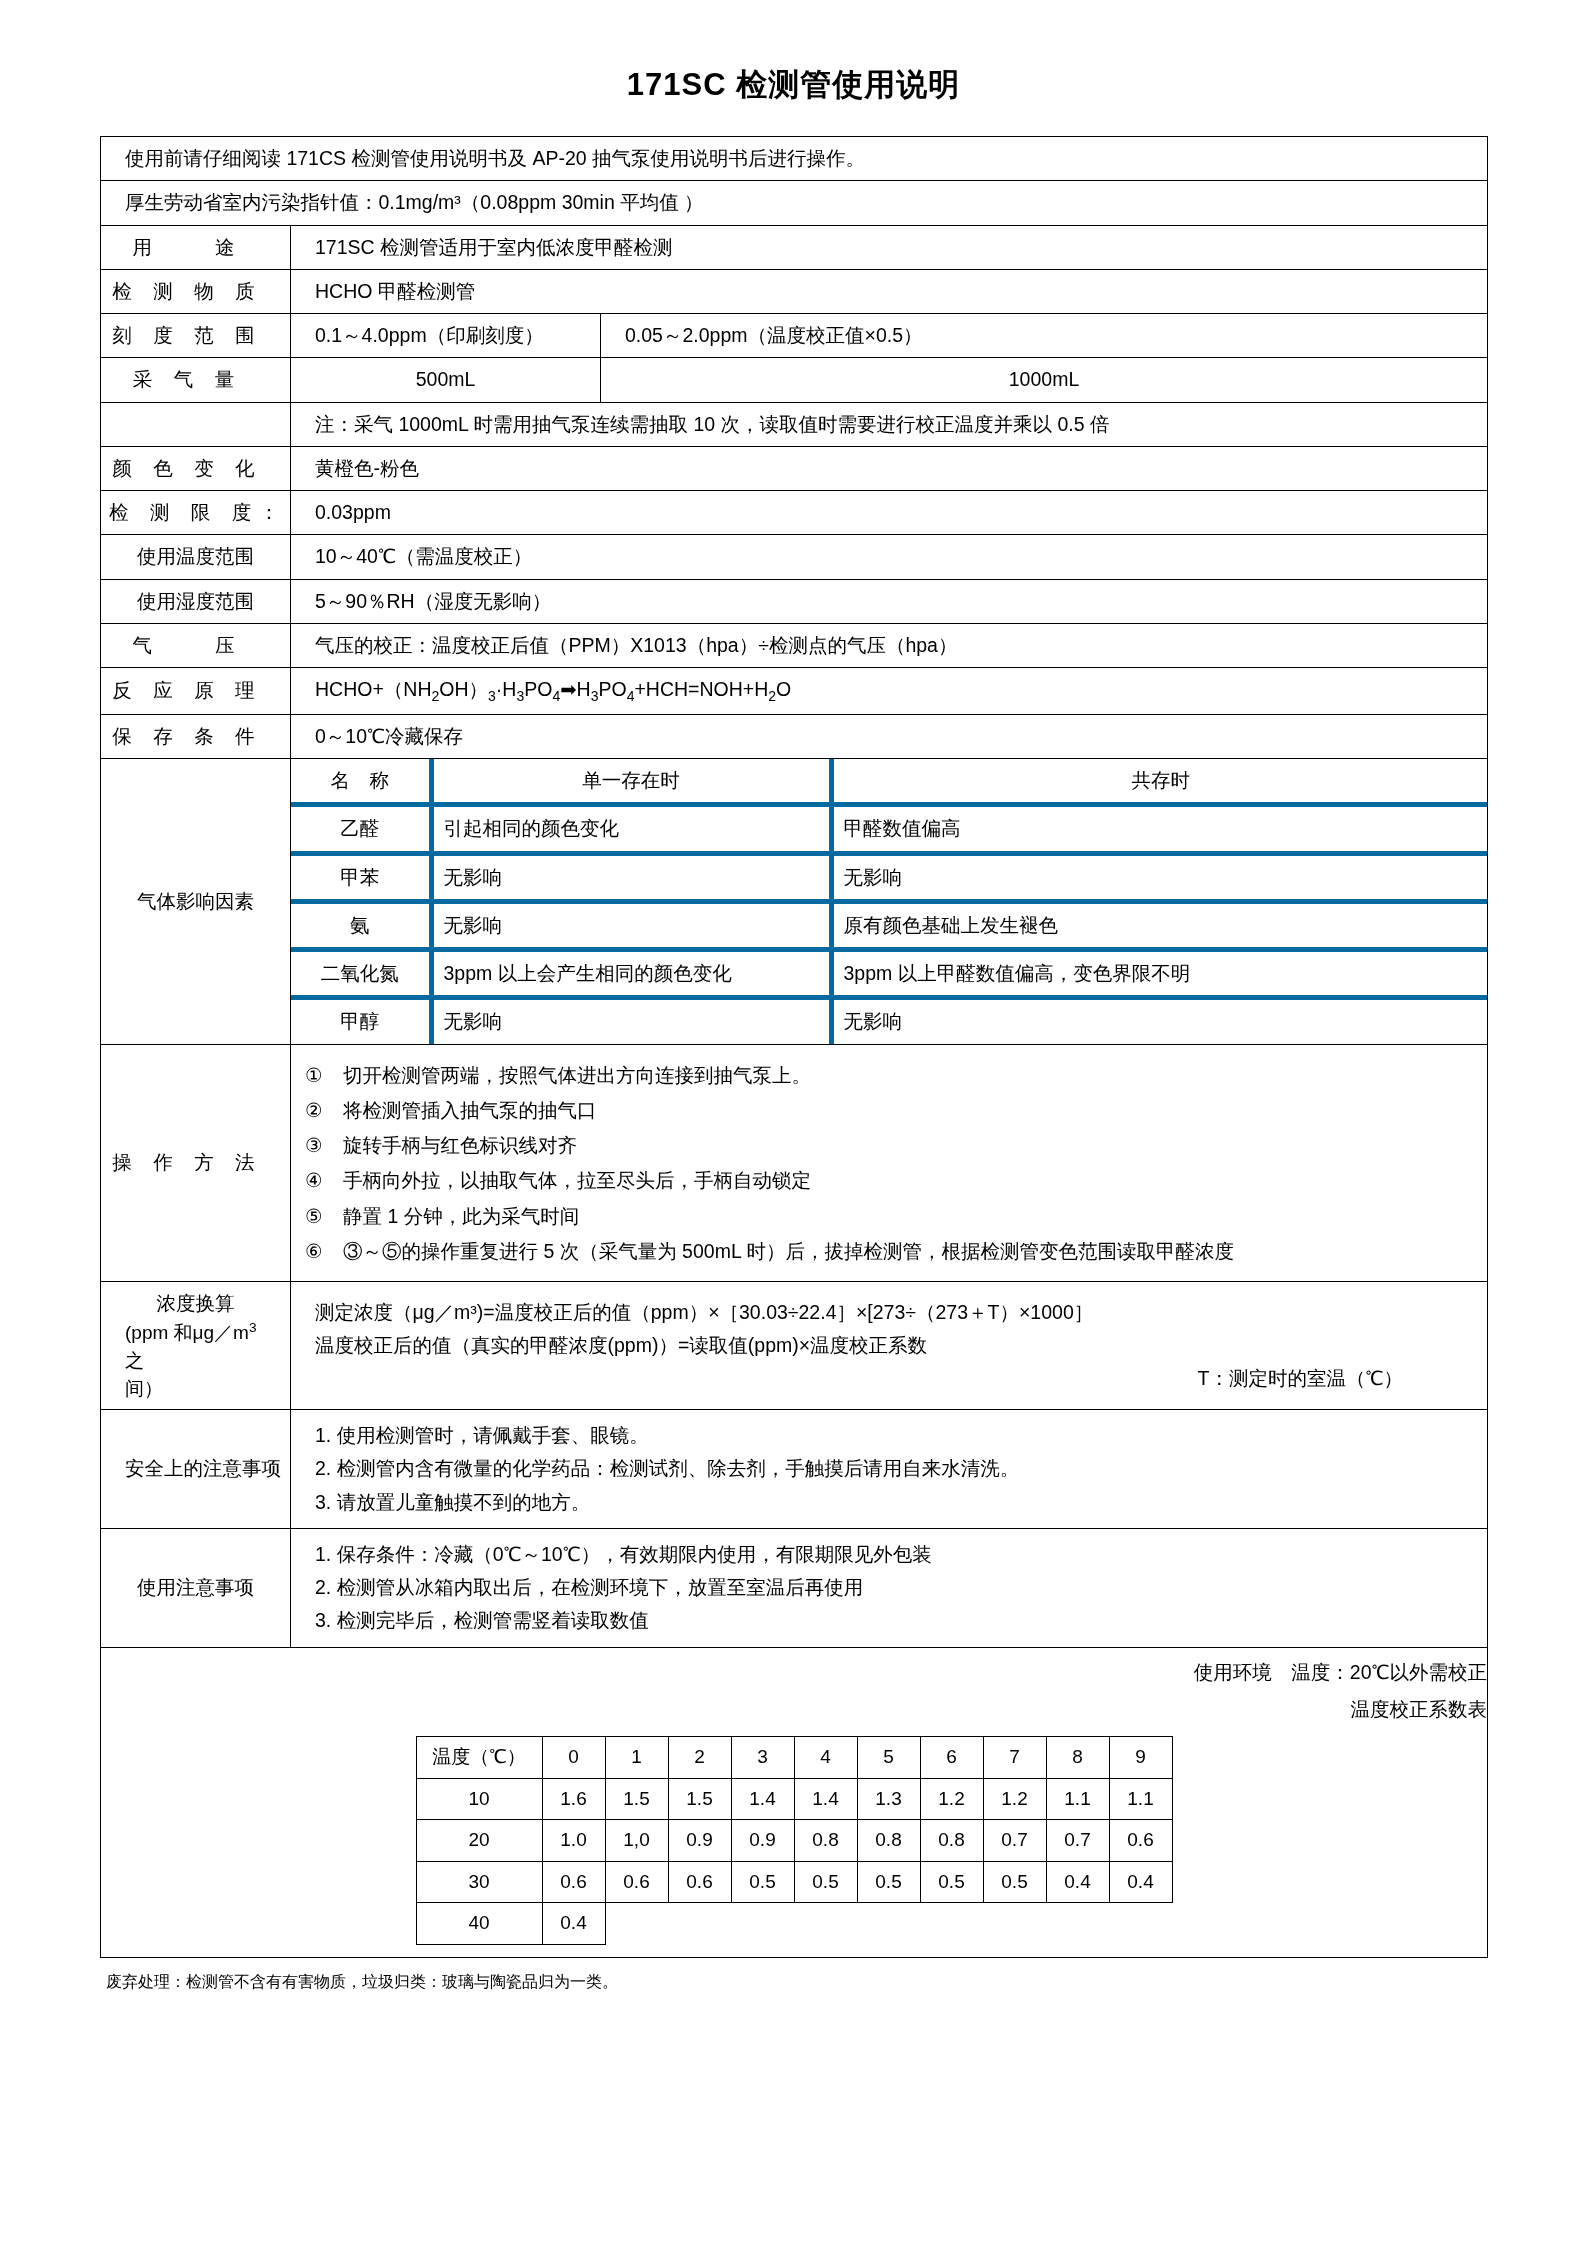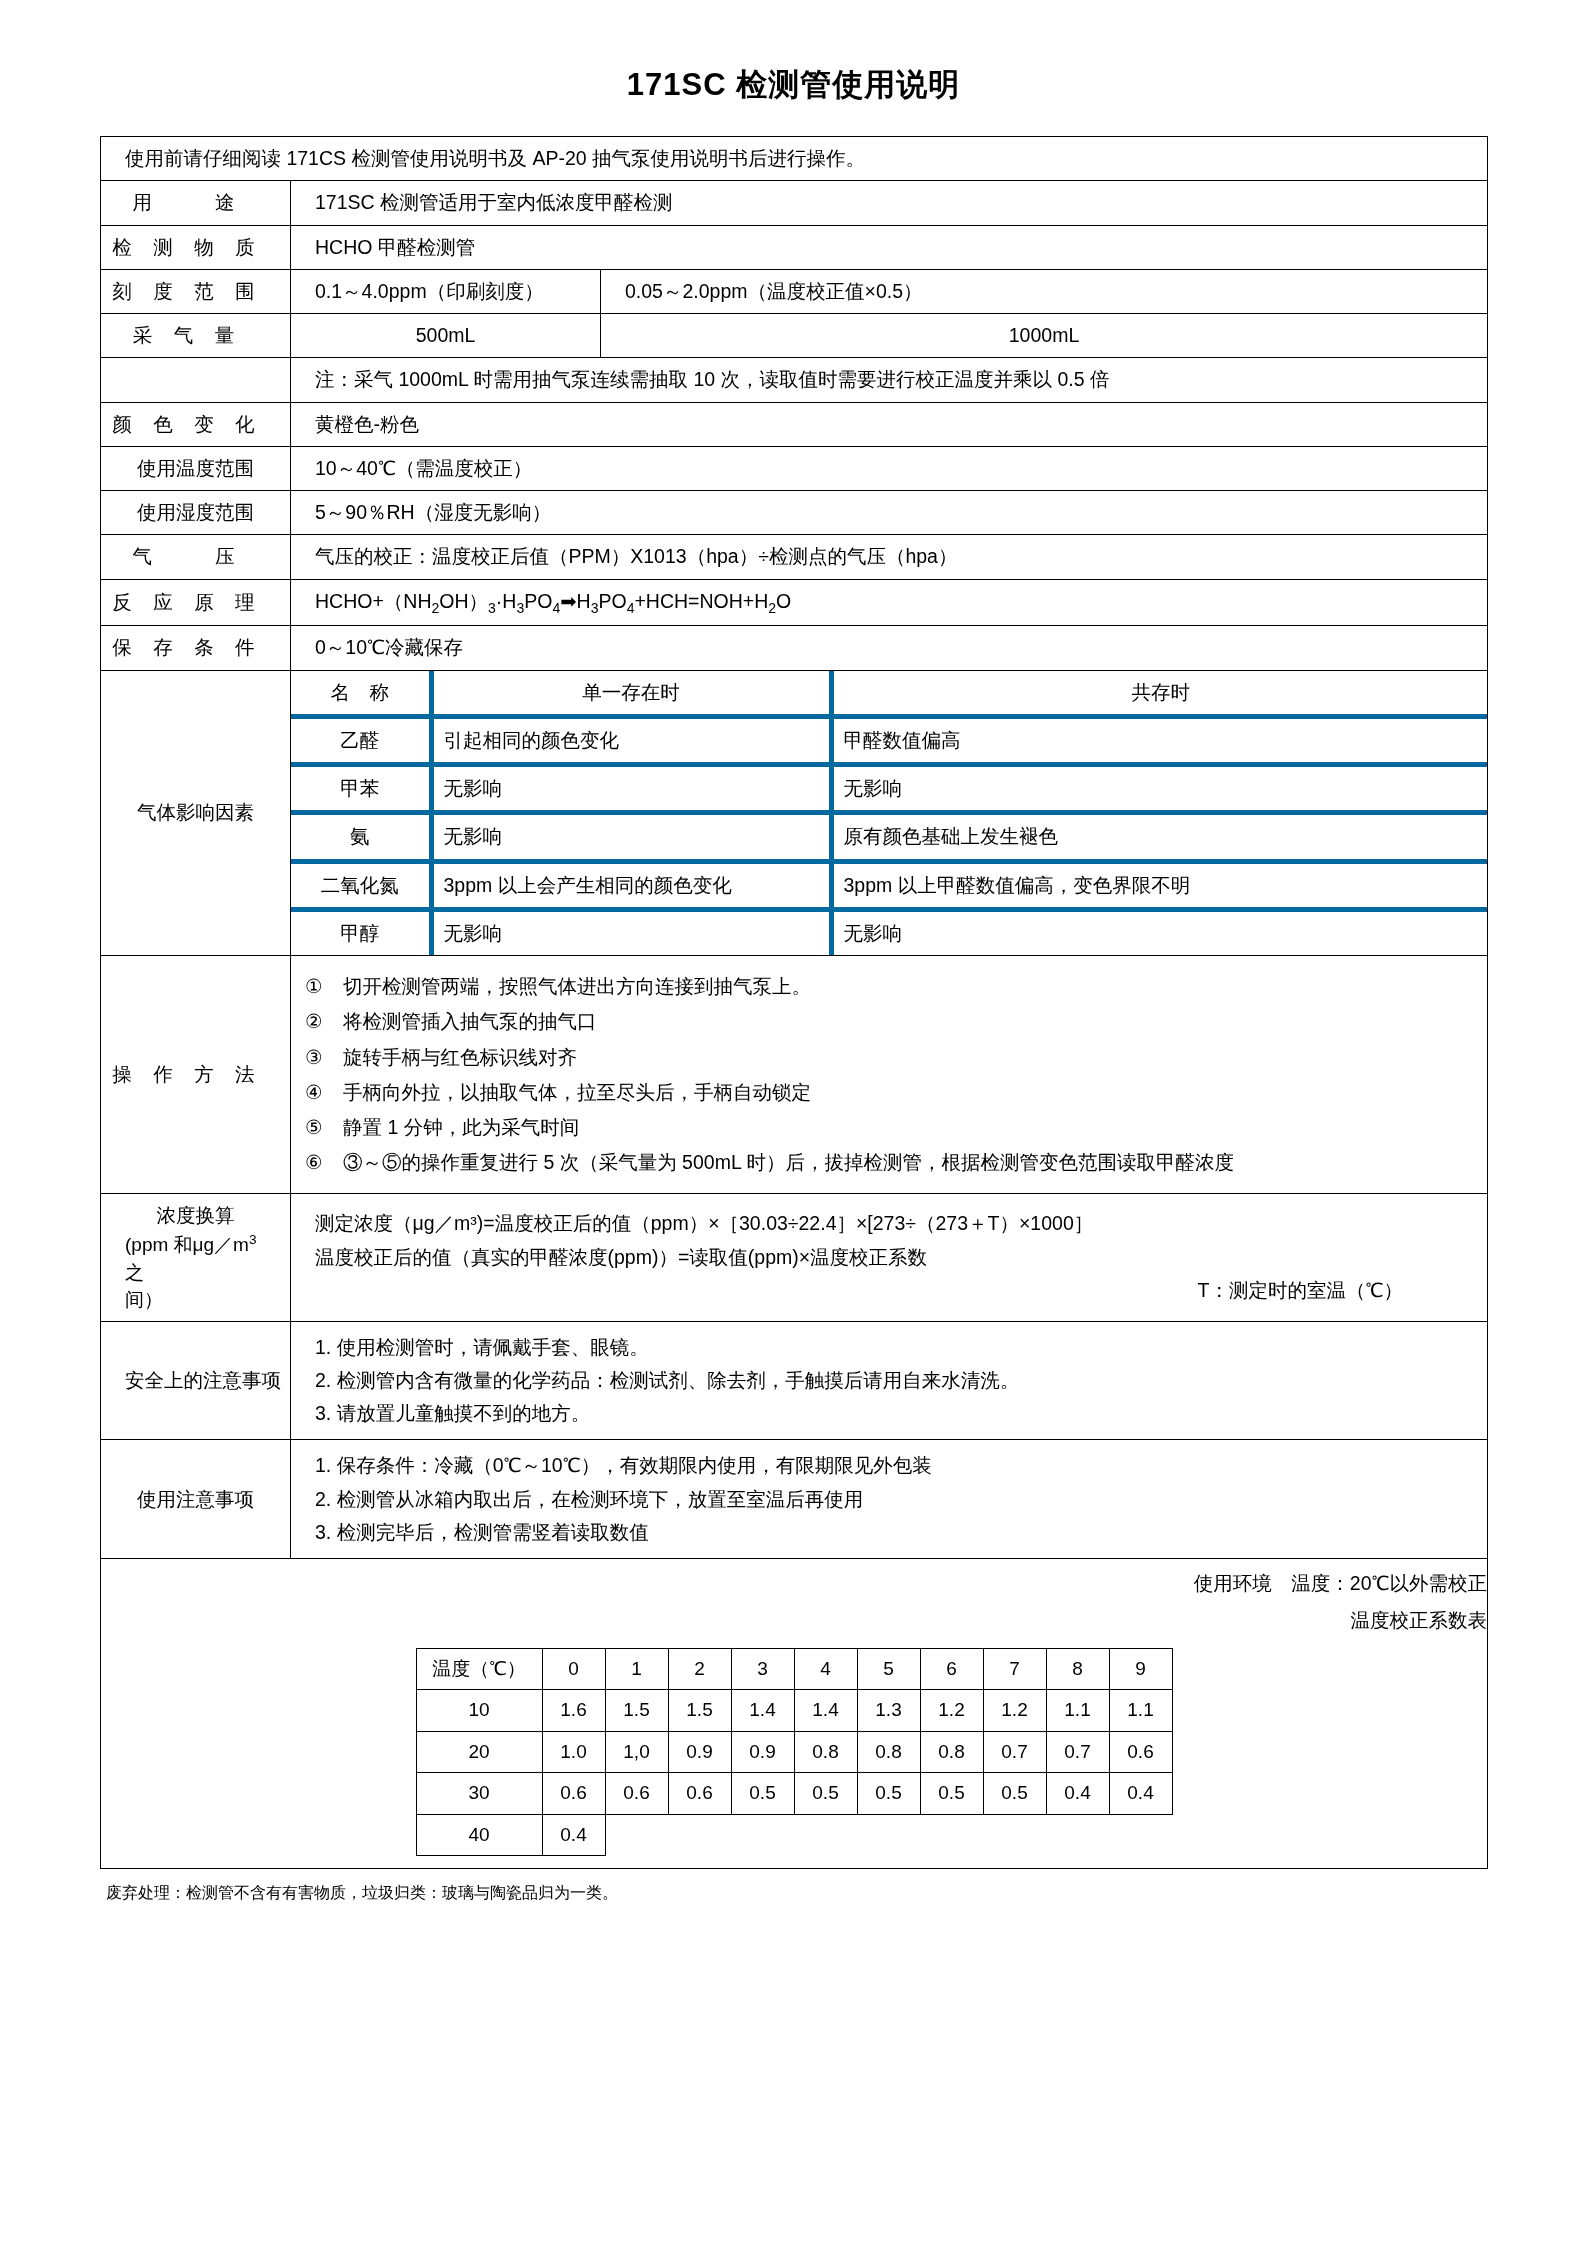--- a/index.html
+++ b/index.html
@@ -136,20 +136,23 @@
       <col style="width:110px">
       <col style="width:100px">
       <col style="width:210px">
       <col style="width:677px">
     </colgroup>
     <tbody>
       <tr>
         <td colspan="6">使用前请仔细阅读 171CS 检测管使用说明书及 AP-20 抽气泵使用说明书后进行操作。</td>
       </tr>
       <tr>
+        <td colspan="6">厚生劳动省室内污染指针值：0.1mg/m³（0.08ppm 30min 平均值 ）</td>
+      </tr>
+      <tr>
         <td class="lbl-sp">用　　途</td>
         <td colspan="5">171SC 检测管适用于室内低浓度甲醛检测</td>
       </tr>
       <tr>
         <td class="lbl-sp">检 测 物 质</td>
         <td colspan="5">HCHO 甲醛检测管</td>
       </tr>
       <tr>
         <td class="lbl-sp">刻 度 范 围</td>
         <td colspan="3">0.1～4.0ppm（印刷刻度）</td>
@@ -160,20 +163,24 @@
         <td colspan="3" class="ctr">500mL</td>
         <td colspan="2" class="ctr">1000mL</td>
       </tr>
       <tr>
         <td>&nbsp;</td>
         <td colspan="5">注：采气 1000mL 时需用抽气泵连续需抽取 10 次，读取值时需要进行校正温度并乘以 0.5 倍</td>
       </tr>
       <tr>
         <td class="lbl-sp">颜 色 变 化</td>
         <td colspan="5">黄橙色-粉色</td>
+      </tr>
+      <tr>
+        <td class="lbl-sp">检 测 限 度：</td>
+        <td colspan="5">0.03ppm</td>
       </tr>
       <tr>
         <td class="lbl">使用温度范围</td>
         <td colspan="5">10～40℃（需温度校正）</td>
       </tr>
       <tr>
         <td class="lbl">使用湿度范围</td>
         <td colspan="5">5～90％RH（湿度无影响）</td>
       </tr>
       <tr>

